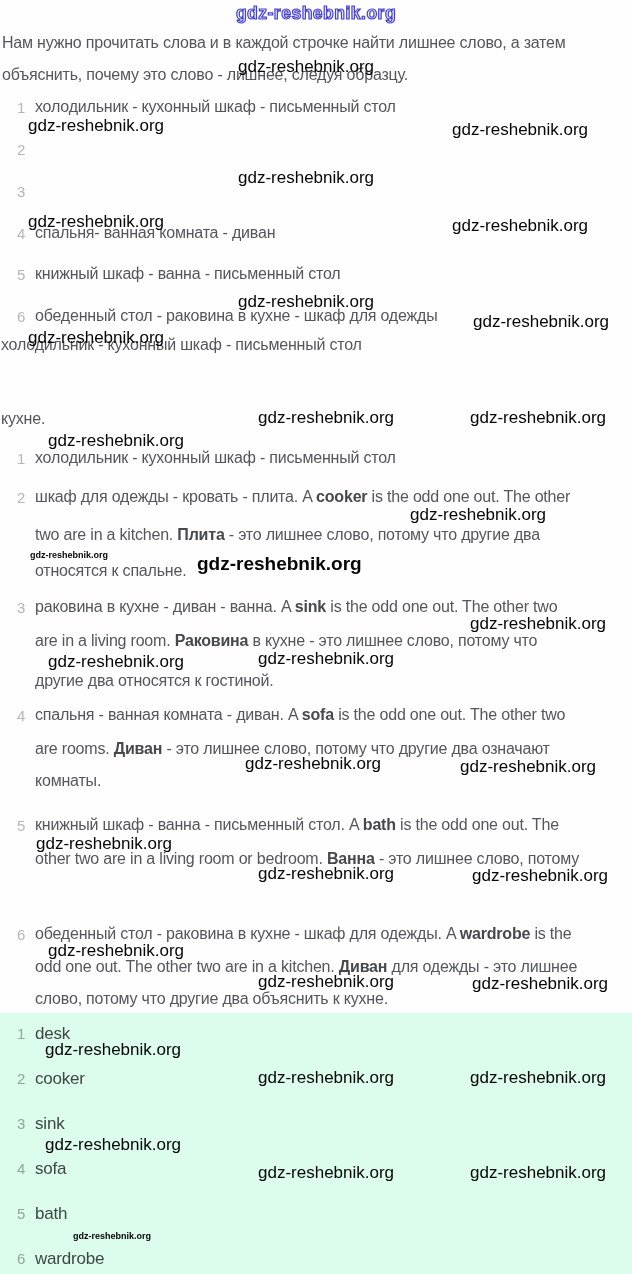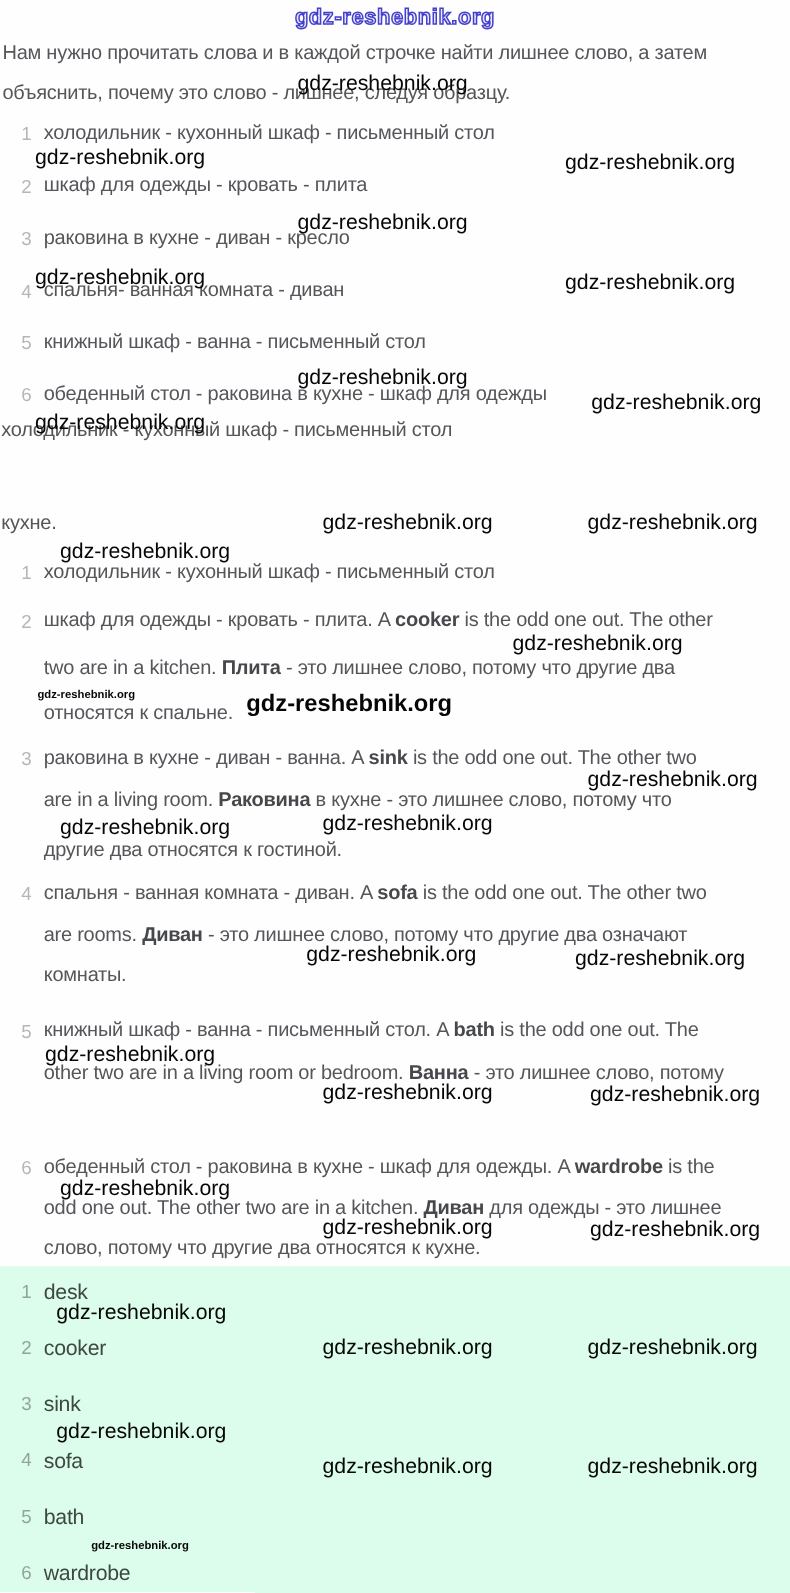--- a/index.html
+++ b/index.html
@@ -24,23 +24,21 @@
 <div class="page">
 
   <div class="wm-top">gdz-reshebnik.org</div>
 
   <div class="line" style="left:2px;top:34px">Нам нужно прочитать слова и в каждой строчке найти лишнее слово, а затем</div>
   <div class="line" style="left:2px;top:66px">объяснить, почему это слово - лишнее, следуя образцу.</div>
 
   <span class="num" style="left:17px;top:99px">1</span>
   <div class="line" style="left:35px;top:98px">холодильник - кухонный шкаф - письменный стол</div>
   <span class="num" style="left:17px;top:141px">2</span>
-  <div class="line" style="left:35px;top:140px">шкаф для одежды - кровать - плита</div>
   <span class="num" style="left:17px;top:183px">3</span>
-  <div class="line" style="left:35px;top:182px">раковина в кухне - диван - кресло</div>
   <span class="num" style="left:17px;top:225px">4</span>
   <div class="line" style="left:35px;top:224px">спальня- ванная комната - диван</div>
   <span class="num" style="left:17px;top:266px">5</span>
   <div class="line" style="left:35px;top:265px">книжный шкаф - ванна - письменный стол</div>
   <span class="num" style="left:17px;top:308px">6</span>
   <div class="line" style="left:35px;top:307px">обеденный стол - раковина в кухне - шкаф для одежды</div>
 
   <div class="line" style="left:1px;top:336px">холодильник - кухонный шкаф - письменный стол</div>
   <div class="line" style="left:1px;top:410px">кухне.</div>
 
@@ -91,21 +89,21 @@
   </div>
 
   <span class="num" style="left:17px;top:926px">6</span>
   <div class="line" style="left:35px;top:925px">
     <span>обеденный стол - раковина в кухне - шкаф для одежды. A </span><span class="bold">wardrobe</span><span> is the</span>
   </div>
   <div class="line" style="left:35px;top:958px">
     <span>odd one out. The other two are in a kitchen. </span><span class="bold">Диван</span><span> для одежды - это лишнее</span>
   </div>
   <div class="line" style="left:35px;top:990px">
-    <span>слово, потому что другие два относятся к кухне.</span>
+    <span>слово, потому что другие два объяснить к кухне.</span>
   </div>
 
   <div class="green-box"></div>
   <span class="key-num" style="left:17px;top:1025px">1</span>
   <div class="key-word" style="left:35px;top:1024px">desk</div>
   <span class="key-num" style="left:17px;top:1070px">2</span>
   <div class="key-word" style="left:35px;top:1069px">cooker</div>
   <span class="key-num" style="left:17px;top:1115px">3</span>
   <div class="key-word" style="left:35px;top:1114px">sink</div>
   <span class="key-num" style="left:17px;top:1160px">4</span>

